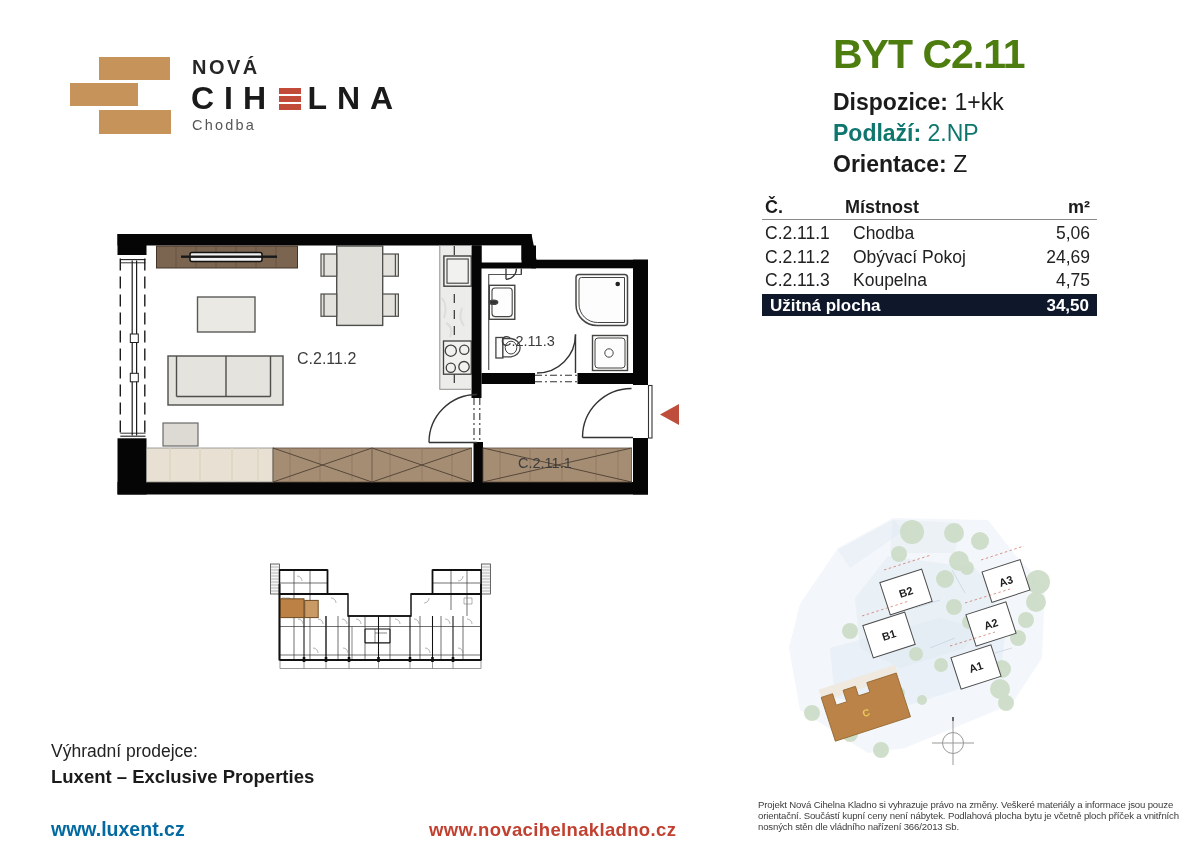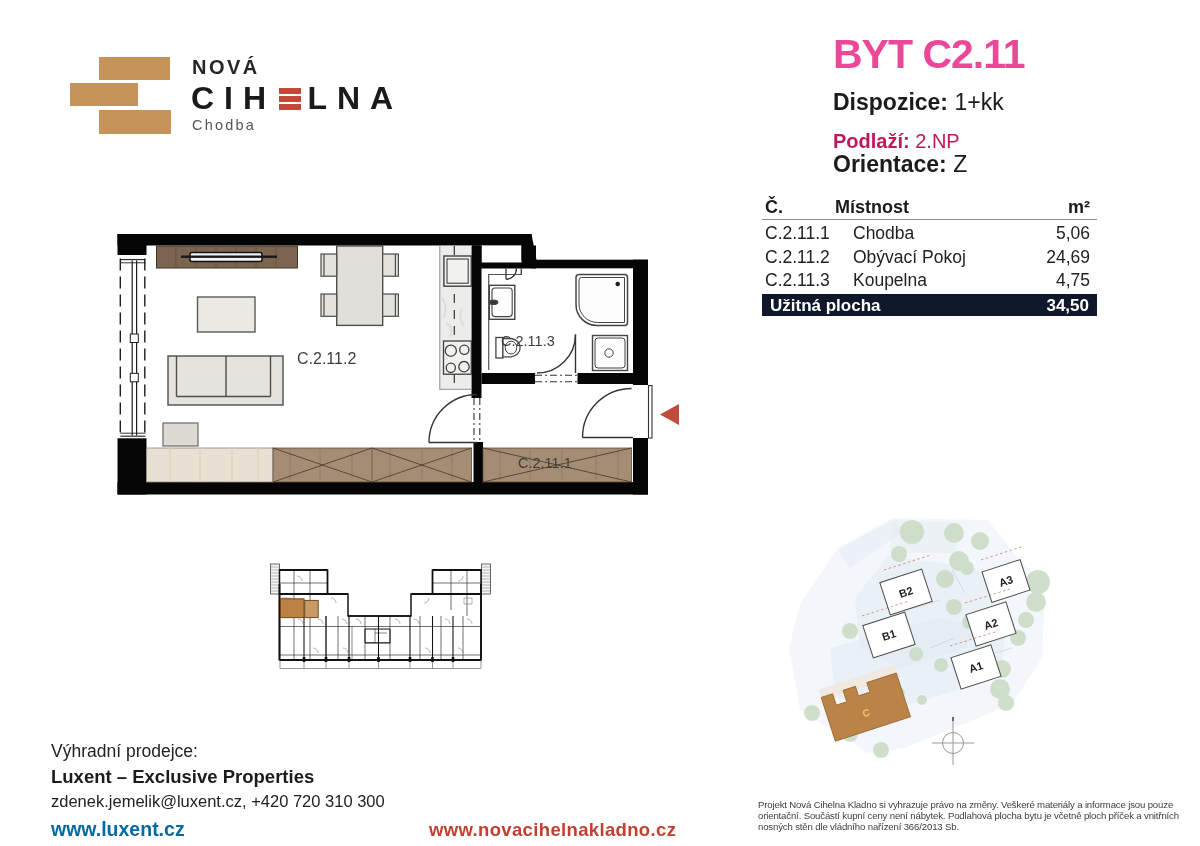--- a/index.html
+++ b/index.html
@@ -19,33 +19,33 @@
 
   <div class="abs" style="left:29px;top:53px;width:71.5px;height:23.5px;background:#c6945a;"></div>
 
   <div class="abs" style="left:122px;top:-1px;font-size:20px;font-weight:bold;letter-spacing:2.5px;color:#262626;">NOVÁ</div>
 
   <div class="abs" style="left:121px;top:23px;font-size:32px;font-weight:bold;letter-spacing:10px;color:#1a1a1a;">CIH<span style="color:transparent;position:relative;"><span style="position:absolute;left:3px;top:8px;width:22px;height:6px;background:#c14a38;"></span><span style="position:absolute;left:3px;top:16px;width:22px;height:6px;background:#c14a38;"></span><span style="position:absolute;left:3px;top:24px;width:22px;height:6px;background:#c14a38;"></span>E</span>LNA</div>
 
   <div class="abs" style="left:122px;top:60px;font-size:14.5px;letter-spacing:2.2px;color:#555;">Chodba</div>
 </div>
 
-<div class="abs" style="left:833px;top:23px;font-size:41px;font-weight:bold;color:#ec4899;letter-spacing:-1px;">BYT C2.11</div>
+<div class="abs" style="left:833px;top:23px;font-size:41px;font-weight:bold;color:#4d7c0f;letter-spacing:-1px;">BYT C2.11</div>
 
 <div class="abs" style="left:833px;top:81px;font-size:23px;color:#1b1b1b;"><b>Dispozice:</b> 1+kk</div>
 
-<div class="abs" style="left:833px;top:122px;font-size:20px;color:#be185d;"><b>Podlaží:</b> 2.NP</div>
+<div class="abs" style="left:833px;top:112px;font-size:23px;color:#0f766e;"><b>Podlaží:</b> 2.NP</div>
 
 <div class="abs" style="left:833px;top:143px;font-size:23px;color:#1b1b1b;"><b>Orientace:</b> Z</div>
 
 <div class="abs" id="table" style="left:762px;top:186px;width:335px;">
 
   <div style="position:relative;height:25px;font-size:18px;font-weight:bold;color:#1b1b1b;">
     <span style="position:absolute;left:3px;top:3px;">Č.</span>
-    <span style="position:absolute;left:73px;top:3px;text-align:center;">Místnost</span>
+    <span style="position:absolute;left:83px;top:3px;text-align:center;">Místnost</span>
     <span style="position:absolute;right:7px;top:3px;">m²</span>
   </div>
 
   <div style="position:absolute;left:0;top:25px;width:335px;height:1px;background:#8a8a8a;"></div>
 
   <div style="position:absolute;left:0;top:29px;width:335px;font-size:17.5px;color:#222;">
     <span style="position:absolute;left:3px;">C.2.11.1</span>
         <span style="position:absolute;left:91px;">Chodba</span>
         <span style="position:absolute;right:7px;">5,06</span>
   </div>
@@ -403,20 +403,19 @@
     <line x1="932" y1="735" x2="974" y2="735"></line>
     <circle cx="953" cy="735" r="10.5"></circle>
     <line x1="953" y1="709" x2="953" y2="713" stroke="#444" stroke-width="1.6"></line>
   </g>
 </svg>
 
 <div class="abs" style="left:51px;top:733px;font-size:17.5px;color:#222;">Výhradní prodejce:</div>
 
 <div class="abs" style="left:51px;top:758px;font-size:18.5px;font-weight:bold;color:#1b1b1b;">Luxent – Exclusive Properties</div>
 
-<div class="abs" style="left:51px;top:784px;font-size:16.5px;color:#222;">zdenek.jemelik@luxent.cz, +420 720 310 300</div>
 
 <div class="abs" style="left:51px;top:810px;font-size:19.5px;font-weight:bold;color:#0369a1;">www.luxent.cz</div>
 
 <div class="abs" style="left:429px;top:810.5px;font-size:18.5px;font-weight:bold;letter-spacing:0.35px;color:#c2402f;">www.novacihelnakladno.cz</div>
 
 <div class="abs" style="left:758px;top:792px;width:430px;font-size:9.6px;letter-spacing:-0.15px;line-height:10.9px;color:#3d3d3d;white-space:nowrap;">Projekt Nová Cihelna Kladno si vyhrazuje právo na změny. Veškeré materiály a informace jsou pouze<br>orientační. Součástí kupní ceny není nábytek. Podlahová plocha bytu je včetně ploch příček a vnitřních<br>nosných stěn dle vládního nařízení 366/2013 Sb.</div>
   </div>
 
 </body></html>

